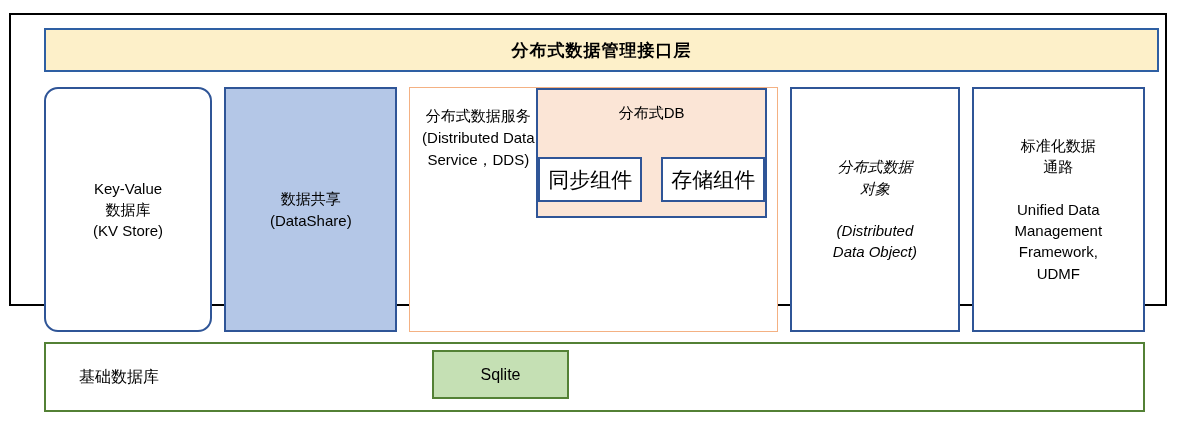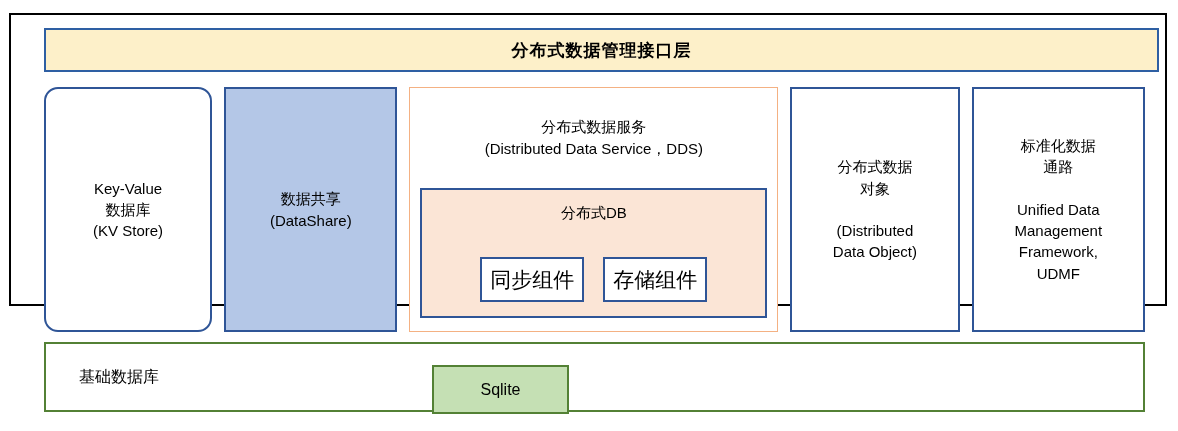--- a/index.html
+++ b/index.html
@@ -54,21 +54,21 @@
   }
   .white { background: #fff; border: 2px solid var(--blue_border); }
   .rdb  { flex: 133 1 0; }
   .kv   { flex: 124 1 0; border-radius: 14px; }
   .datashare { flex: 128 1 0; background: var(--datashare_fill); border: 2px solid var(--blue_border); }
   .dds {
     flex: 262 1 0;
     background: #fff;
     border: 1.5px solid var(--dds_border);
     padding: 0 10px 10px 10px;
-    display: flex; flex-direction: column;
+    display: flex; flex-direction: row;
   }
   .dds-title {
     height: 100px;
     display: flex; align-items: center; justify-content: center;
     white-space: pre-line; text-align: center;
     font-size: 15px; line-height: 1.45;
   }
   .db-box {
     height: 130px;
     background: var(--db_fill);
@@ -77,38 +77,38 @@
   .db-title { margin-top: 14px; text-align: center; font-size: 15px; }
   .components {
     margin-top: 34px;
     display: flex; justify-content: center; gap: 19px;
   }
   .comp {
     width: 104px; height: 45px;
     background: #fff; border: 2px solid var(--blue_border);
     font-size: 21px;
   }
-  .ddo  { flex: 125 1 0; }
+  .ddo  { flex: 125 1 0; font-style: italic; }
   .udmf { flex: 128 1 0; }
   .base-row {
     margin-top: 10px;
     flex: 1;
     border: 2px solid var(--green_border);
     background: #fff;
     position: relative;
   }
   .base-label {
     position: absolute;
     left: 33px; top: 50%;
     transform: translateY(-50%);
     font-size: 16px;
   }
   .sqlite {
     position: absolute;
-    left: 386px; top: 21px;
+    left: 386px; top: 6px;
     width: 137px; height: 49px;
     background: var(--sqlite_fill);
     border: 2px solid var(--green_border);
     display: flex; align-items: center; justify-content: center;
     font-size: 16px;
   }
 </style>
 </head>
 <body>
 

